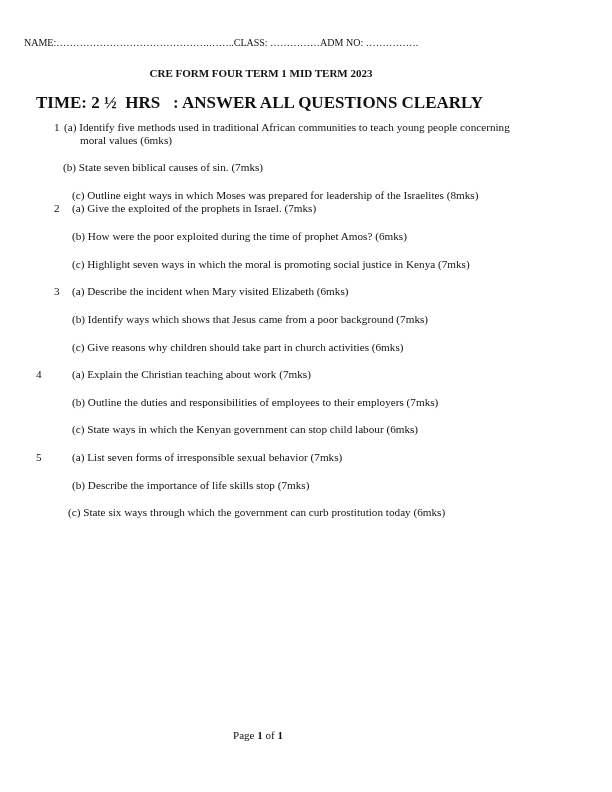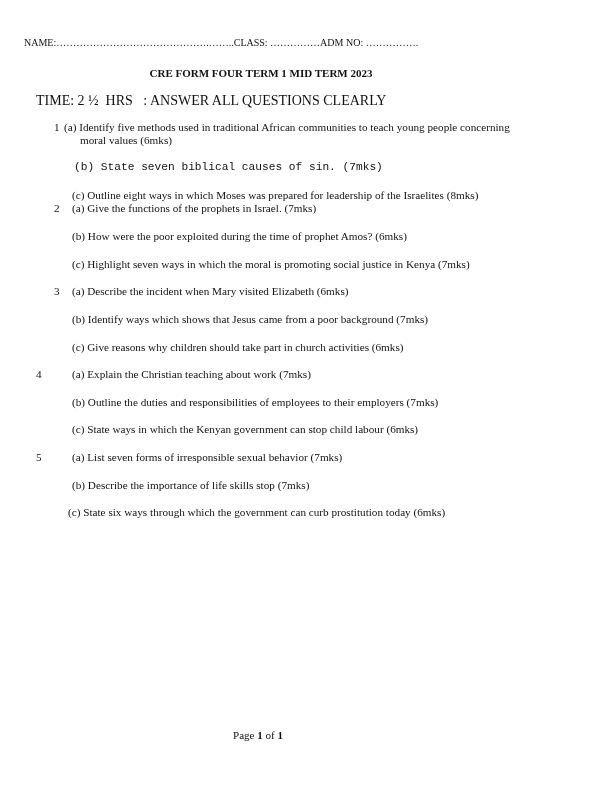--- a/index.html
+++ b/index.html
@@ -1,39 +1,39 @@
 <!DOCTYPE html>
 <html><head>
 <meta charset="utf-8">
 <style>
   html, body { margin:0; padding:0; background:#ffffff; }
   body { width:612px; height:792px; position:relative; font-family:"Liberation Serif", serif; color:#111; overflow:hidden; }
   .hdr { position:absolute; left:24px; top:37px; font-size:10px; font-weight:normal; white-space:nowrap; letter-spacing:0; }
   .title { position:absolute; left:0; width:522px; top:67px; text-align:center; font-size:11px; font-weight:bold; }
-  .time { position:absolute; left:36px; top:93px; font-size:14px; font-weight:normal; white-space:pre;text-align:right; }
+  .time { position:absolute; left:36px; top:93px; font-size:17px; font-weight:bold; white-space:pre;text-align:right; }
   .line { position:absolute; font-size:11.2px; white-space:nowrap; }
   .num { position:absolute; font-size:11.2px; }
   .footer { position:absolute; left:0; width:516px; top:729px; text-align:center; font-size:11px; }
   .footer b { font-weight:bold; }
 </style>
 </head>
 <body>
 
 <div class="hdr">NAME:……………………………………….……..CLASS: ……………ADM NO: …………….</div>
 <div class="title">CRE FORM FOUR TERM 1 MID TERM 2023</div>
 <div class="time">TIME: 2 ½  HRS   : ANSWER ALL QUESTIONS CLEARLY</div>
 
 <div class="num" style="left:54px; top:121px;">1</div>
 <div class="line" style="left:64px; top:121px;">(a) Identify five methods used in traditional African communities to teach young people concerning</div>
 <div class="line" style="left:72px; top:134px;margin-left:8px;">moral values (6mks)</div>
-<div class="line" style="left:74px; top:161px;font-family:Liberation Mono, monospace;">(b)  State seven biblical causes of sin. (7mks)</div>
+<div class="line" style="left:63px; top:161px;">(b)  State seven biblical causes of sin. (7mks)</div>
 <div class="line" style="left:72px; top:189px;">(c)  Outline eight ways in which Moses was prepared for leadership of the Israelites (8mks)</div>
 
 <div class="num" style="left:54px; top:202px;">2</div>
-<div class="line" style="left:72px; top:202px;">(a) Give the functions of the prophets in Israel.  (7mks)</div>
+<div class="line" style="left:72px; top:202px;">(a) Give the exploited of the prophets in Israel.  (7mks)</div>
 <div class="line" style="left:72px; top:230px;">(b)  How were the poor exploited during the time of prophet Amos? (6mks)</div>
 <div class="line" style="left:72px; top:258px;">(c)   Highlight seven ways in which the moral is promoting social justice in Kenya (7mks)</div>
 
 <div class="num" style="left:54px; top:285px;">3</div>
 <div class="line" style="left:72px; top:285px;">(a) Describe the incident when Mary visited Elizabeth (6mks)</div>
 <div class="line" style="left:72px; top:313px;">(b)   Identify ways which shows that Jesus came from a poor background (7mks)</div>
 <div class="line" style="left:72px; top:341px;">(c)   Give reasons why children should take part in church activities (6mks)</div>
 
 <div class="num" style="left:36px; top:368px;">4</div>
 <div class="line" style="left:72px; top:368px;">(a)   Explain the Christian teaching about work (7mks)</div>

